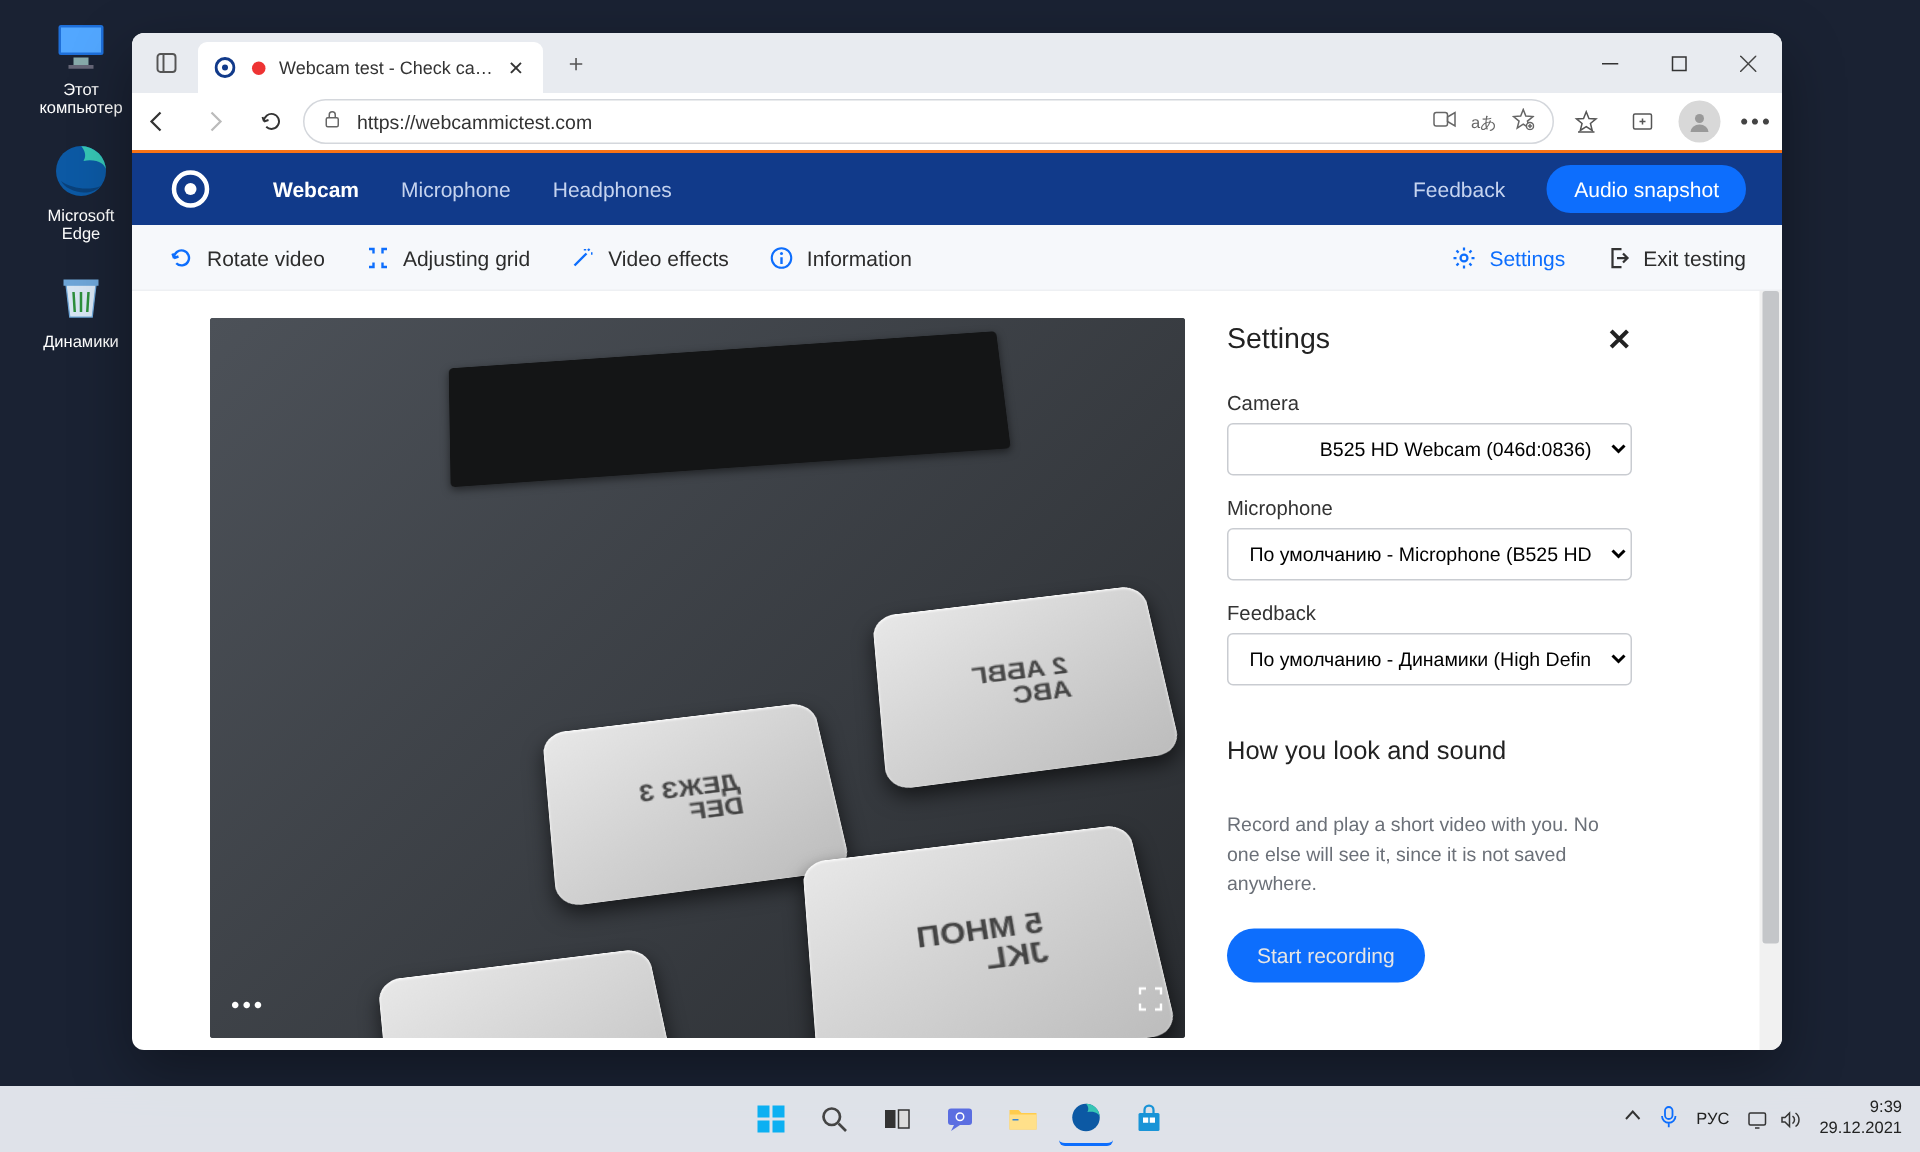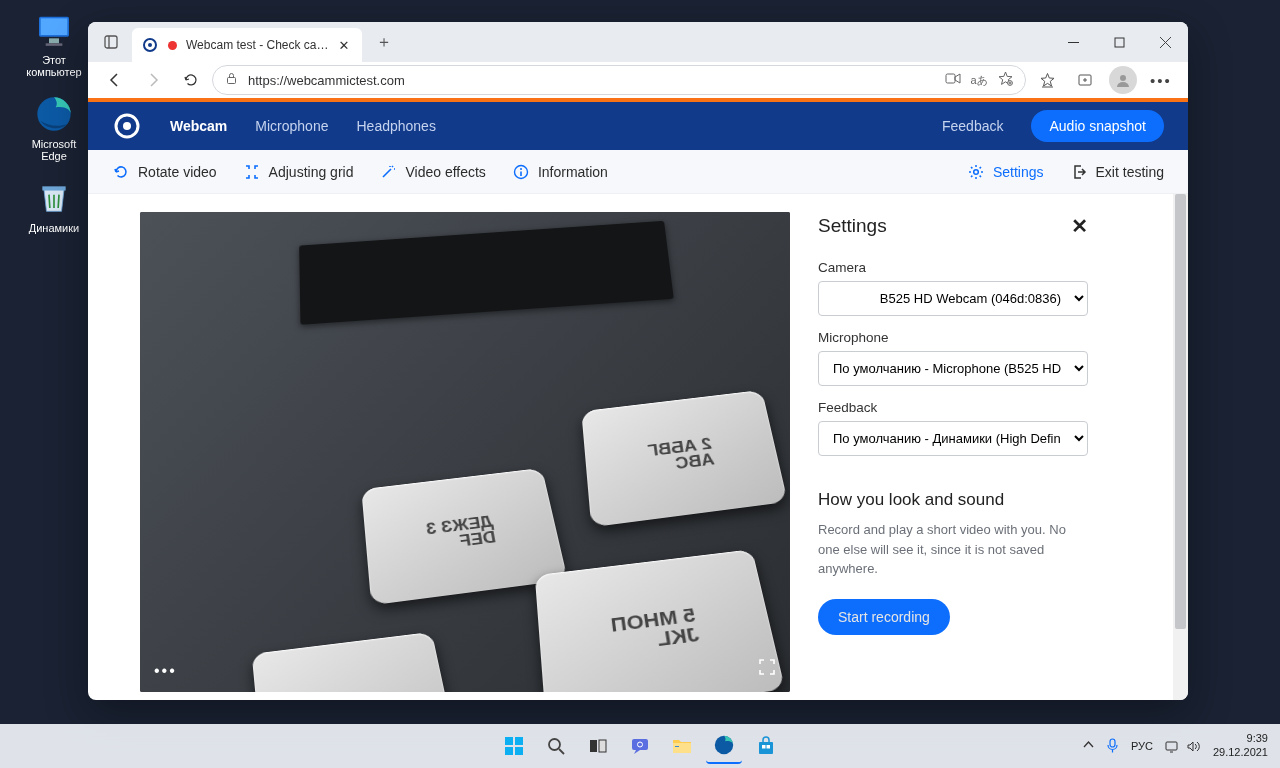--- a/index.html
+++ b/index.html
@@ -25,34 +25,34 @@
 .titlebar { height:40px; background:#e8ebf0; display:flex; align-items:center; position:relative; }
 .titlebar .tabset { width:34px; height:34px; margin-left:6px; display:flex; align-items:center; justify-content:center; border-radius:4px; cursor:pointer; }
 .tab { height:34px; margin-top:6px; margin-left:4px; background:#fff; border-radius:6px 6px 0 0; display:flex; align-items:center; padding:0 10px; font-size:12px; color:#333; max-width:230px; gap:6px; min-width:0; }
 .tab .favicon { width:16px; height:16px; display:flex; align-items:center; justify-content:center; flex-shrink:0; }
 .tab .title { overflow:hidden; text-overflow:ellipsis; white-space:nowrap; flex:1; }
 .tab .close { width:16px; height:16px; display:flex; align-items:center; justify-content:center; cursor:pointer; font-size:13px; }
 .newtab { width:28px; height:28px; margin-left:8px; display:flex; align-items:center; justify-content:center; cursor:pointer; font-size:16px; color:#555; }
 .winbtns { position:absolute; right:0; top:0; display:flex; }
 .winbtns div { width:46px; height:40px; display:flex; align-items:center; justify-content:center; cursor:pointer; color:#444; }
 
-.addr { height:40px; background:#fff; border-bottom:4px solid #f97316; display:flex; align-items:center; padding:0 10px; gap:4px; }
+.addr { height:40px; background:#fff; border-bottom:2px solid #f97316; display:flex; align-items:center; padding:0 0; gap:4px; }
 .addr .nb { width:34px; height:34px; display:flex; align-items:center; justify-content:center; border-radius:4px; color:#555; cursor:pointer; }
 .addr .nb.dis { color:#bbb; cursor:default; }
 .urlbox { flex:1; height:30px; border:1px solid #d4d7dc; border-radius:15px; display:flex; align-items:center; padding:0 12px; gap:10px; font-size:13px; color:#333; min-width:0; }
 .urlbox .url-text { flex:1; overflow:hidden; text-overflow:ellipsis; white-space:nowrap; }
 .addr .ab { width:34px; height:34px; display:flex; align-items:center; justify-content:center; border-radius:4px; color:#555; cursor:pointer; }
 .prof { width:28px; height:28px; background:#d8d8d8; border-radius:50%; display:flex; align-items:center; justify-content:center; }
 
 
 .page { flex:1; display:flex; flex-direction:column; overflow:hidden; }
 .site-nav { height:48px; background:#113a8a; display:flex; align-items:center; padding:0 24px; gap:28px; color:#c5d3ef; font-size:14px; }
 .logo { width:30px; height:30px; display:flex; align-items:center; justify-content:center; }
 .site-nav a { color:#c5d3ef; cursor:pointer; }
-.site-nav a.active { color:#fff; font-weight:600; }
+.site-nav a.active { color:#fff; font-weight:600;margin-left:12px; }
 .site-nav .spacer { flex:1; }
 .snapshot { padding:8px 18px; background:#0d6efd; color:#fff; border-radius:18px; cursor:pointer; font-size:14px; }
 
 .tools { height:44px; background:#f6f8fb; display:flex; align-items:center; padding:0 24px; gap:26px; font-size:14px; color:#2c2c2c; border-bottom:1px solid #eef0f3; }
 .tool { display:flex; align-items:center; gap:8px; cursor:pointer; }
 .tool .ti { width:18px; height:18px; display:flex; align-items:center; justify-content:center; color:#0d6efd; }
 .tools .spacer { flex:1; }
 .tool.settings span.lbl { color:#0d6efd; }
 .tool.exit .ti { color:#333; }
 
@@ -69,21 +69,21 @@
 .preview .p-more { position:absolute; left:14px; bottom:12px; color:#fff; cursor:pointer; font-size:16px; letter-spacing:2px; }
 .preview .p-fs { position:absolute; right:14px; bottom:12px; color:#fff; cursor:pointer; }
 
 .panel { flex:1; max-width:270px; padding-top:2px; color:#222; font-size:14px; }
 .panel .phead { display:flex; justify-content:space-between; align-items:center; margin-bottom:22px; }
 .panel .phead h2 { font-size:19px; font-weight:500; }
 .panel .phead .x { font-size:20px; cursor:pointer; font-weight:bold; }
 .panel label { display:block; font-size:13.5px; color:#333; margin-bottom:6px; margin-top:14px; }
 .panel label:first-of-type { margin-top:0; }
 .panel select { width:100%; padding:8px 10px; border:1px solid #c9ccd1; border-radius:4px; font-size:13px; background:#fff; cursor:pointer;text-align:right; }
-.panel h3 { font-size:17px; font-weight:500; margin-top:34px; margin-bottom:10px; }
+.panel h3 { font-size:17px; font-weight:500; margin-top:34px; margin-bottom:29px; }
 .panel p.desc { font-size:13px; color:#6b7078; line-height:1.5; margin-bottom:20px; }
 .recbtn { background:#0d6efd; color:#e5e5e5; border:none; border-radius:18px; padding:10px 20px; font-size:14px; cursor:pointer; }
 
 .vscroll { position:absolute; right:0; top:0; width:15px; height:100%; background:#f1f1f1; }
 .vscroll .thumb { position:absolute; top:0; left:2px; width:11px; height:86%; background:#c4c6c9; border-radius:2px; }
 </style>
 </head>
 <body>
 
 <div class="desktop">

